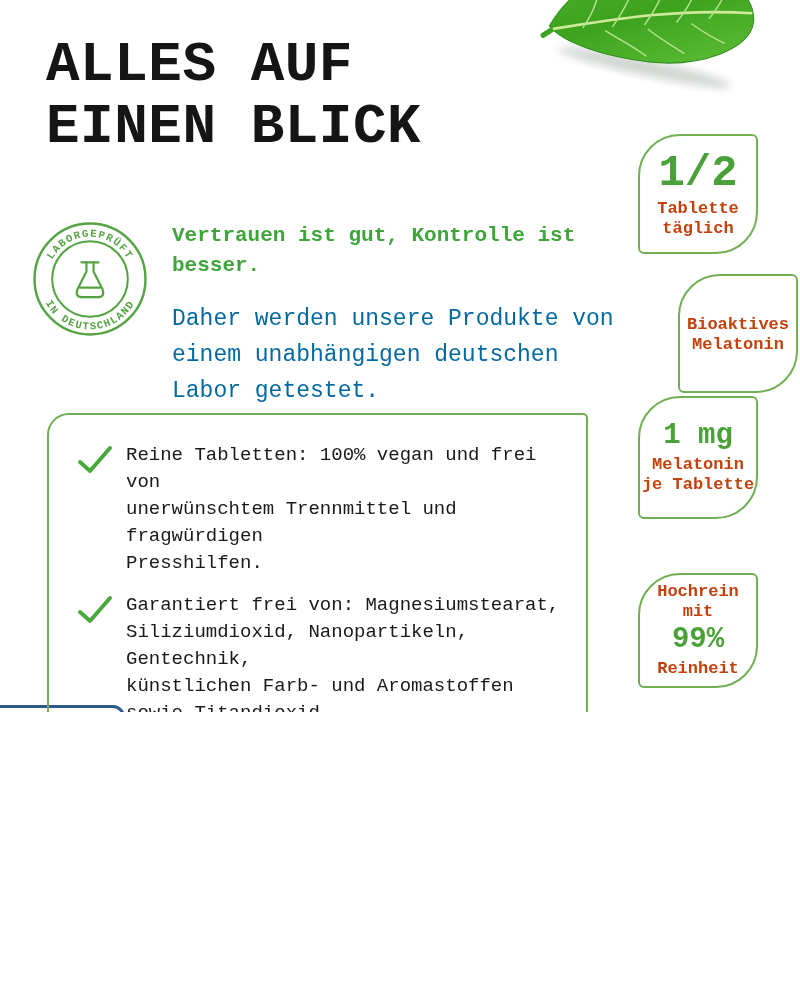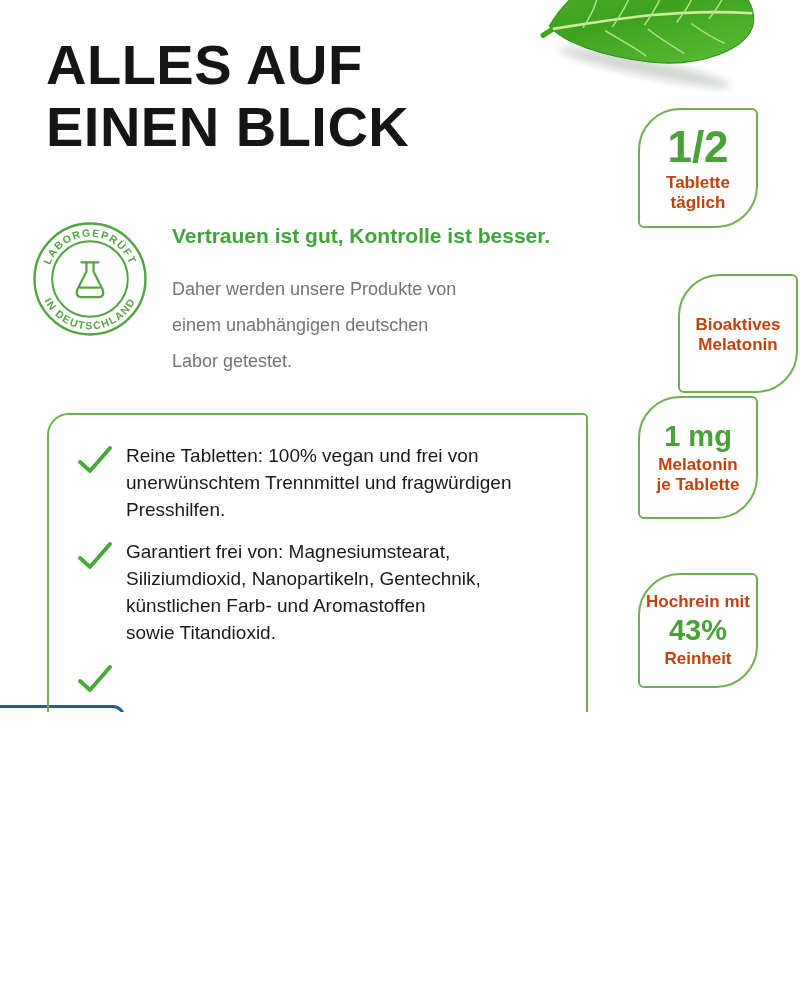--- a/index.html
+++ b/index.html
@@ -1,44 +1,44 @@
 <!DOCTYPE html>
 <html><head>
 <meta charset="utf-8">
 <style>
   html,body{margin:0;padding:0;background:#fff;}
   .canvas{
     position:relative;width:800px;height:712px;overflow:hidden;background:#ffffff;
-    font-family:Liberation Sans, sans-serif;
+    font-family:Liberation Mono, monospace;
   }
   
   .heading{position:absolute;left:46px;top:34px;z-index:4;color:#151515;
     font-weight:800;font-size:56px;line-height:62px;letter-spacing:.5px;}
   
   .badge{position:absolute;left:32px;top:221px;z-index:4;}
   
   .intro{position:absolute;left:172px;top:221px;width:445px;z-index:4;}
   .intro .highlight{color:#3fa43a;font-weight:bold;font-size:21px;line-height:30px;margin-bottom:20px;}
-  .intro .body{color:#737373;font-size:18px;line-height:36px;white-space:pre-line;}
+  .intro .body{color:#0369a1;font-size:23px;line-height:36px;white-space:pre-line;}
   
   .main-box{position:absolute;left:47px;top:413px;width:541px;height:426px;z-index:3;
     box-sizing:border-box;border:2px solid #71af55;border-radius:22px 5px 22px 5px;
     padding:27px 20px 0 28px;background:transparent;}
   .check-item{display:flex;gap:13px;margin-bottom:15px;}
   .check-item .check{flex:0 0 36px;margin-top:3px;}
   .check-item .txt{color:#191919;font-size:19px;line-height:27px;white-space:pre-line;width:438px;}
   
   .fact{position:absolute;left:638px;width:120px;z-index:3;box-sizing:border-box;
     border:2px solid #71af55;border-radius:42px 6px 42px 6px;background:#fff;
     display:flex;flex-direction:column;align-items:center;justify-content:center;text-align:center;}
   .fact .value-xl{color:#4aa138;font-weight:bold;font-size:44px;line-height:46px;}
   .fact .value-lg{color:#4aa138;font-weight:bold;font-size:29px;line-height:32px;}
   .fact .label{color:#c2410c;font-weight:bold;font-size:17px;line-height:20px;white-space:pre-line;margin-top:3px;}
   .fact .label-top{margin-top:0;margin-bottom:2px;}
-  #fact-1{top:108px;height:120px;}
+  #fact-1{top:134px;height:120px;}
   #fact-2{top:274px;height:119px;margin-left:40px;}
   #fact-3{top:396px;height:123px;}
   #fact-4{top:573px;height:115px;}
   #fact-5{top:718px;height:124px;justify-content:flex-start;padding-top:10px;}
   .tablet{width:48px;height:48px;border-radius:50%;position:relative;
     background:radial-gradient(circle at 35% 30%,#ffffff,#f4f4f2 55%,#e3e3df);
     border:1px solid #e0e0da;box-shadow:0 2px 3px rgba(0,0,0,.18);}
   .tablet .score{position:absolute;left:50%;top:3px;width:1.5px;height:42px;background:#d3d3cd;transform:rotate(4deg);}
   .ruler{display:flex;align-items:center;width:94px;margin-top:9px;}
   .ruler .tick{width:2px;height:13px;background:#57a232;}
@@ -142,21 +142,21 @@
     <div class="label">Bioaktives
 Melatonin</div>
   </div>
   <div class="fact" id="fact-3">
     <div class="value-lg">1 mg</div>
     <div class="label">Melatonin
 je Tablette</div>
   </div>
   <div class="fact" id="fact-4">
     <div class="label label-top">Hochrein mit</div>
-    <div class="value-lg">43%</div>
+    <div class="value-lg">99%</div>
     <div class="label">Reinheit</div>
   </div>
   <div class="fact" id="fact-5">
     <div class="tablet">
       <div class="score"></div>
     </div>
     <div class="ruler">
       <div class="tick"></div>
       <div class="rline"></div>
       <div class="tick"></div>

